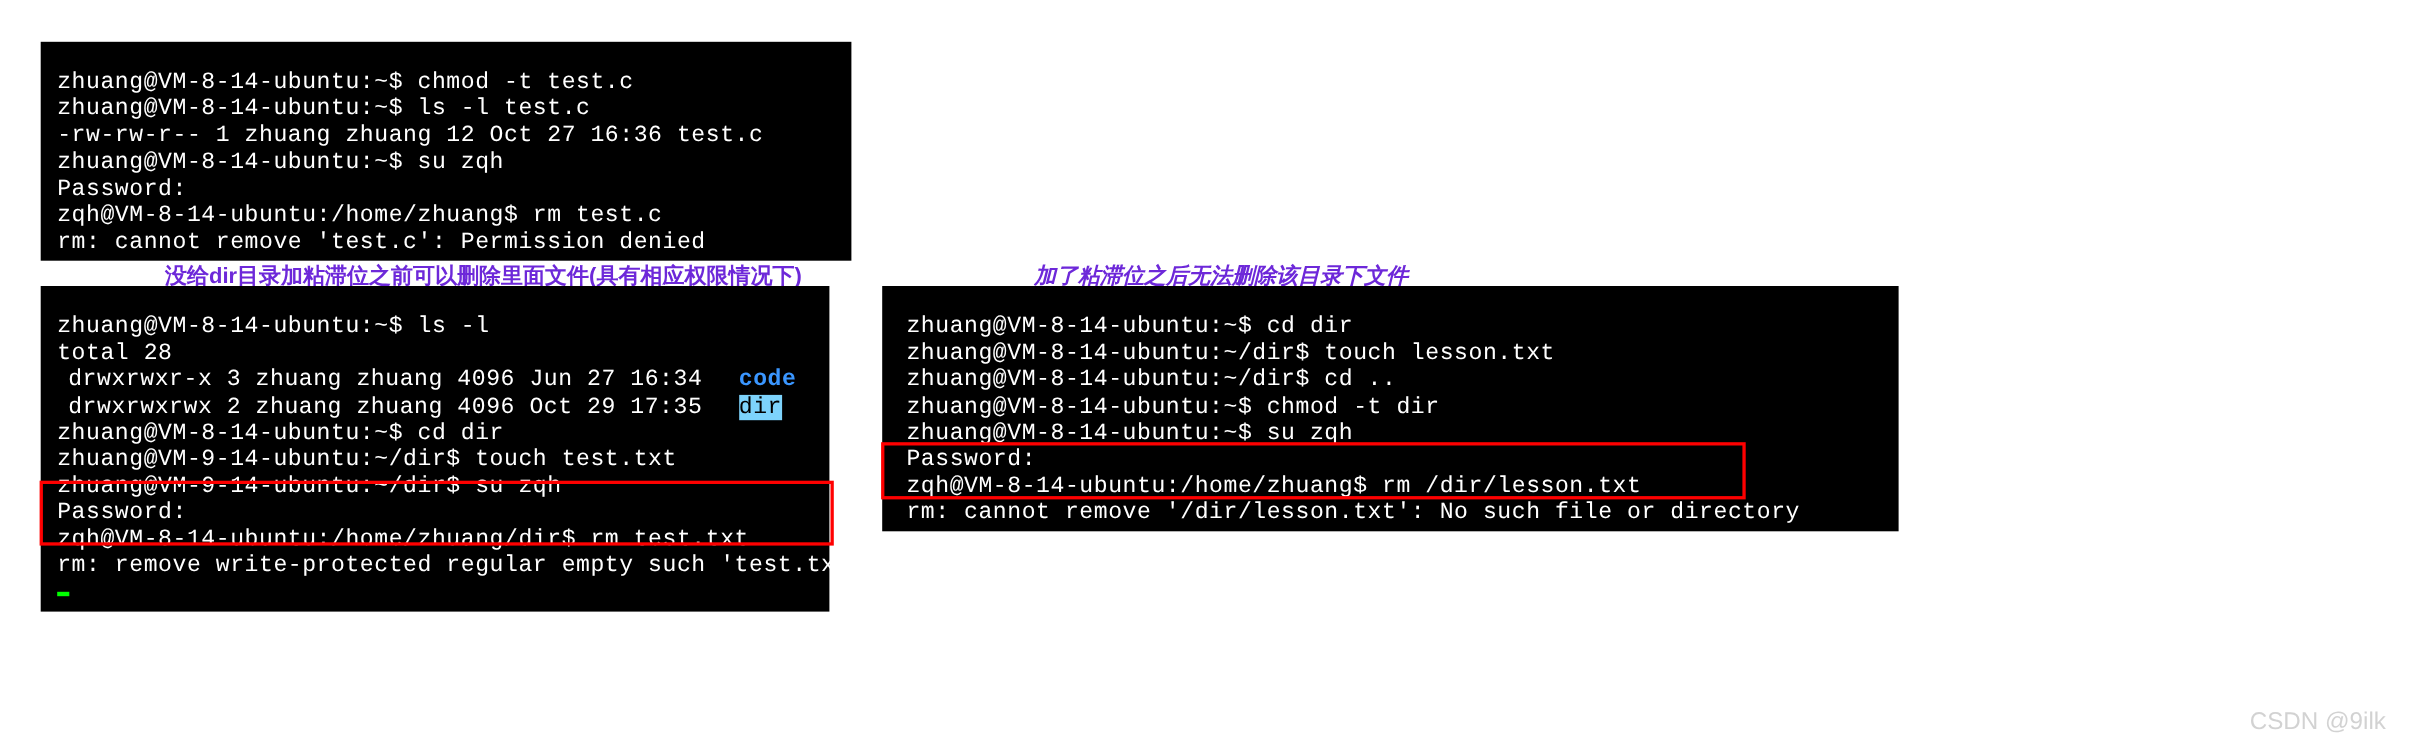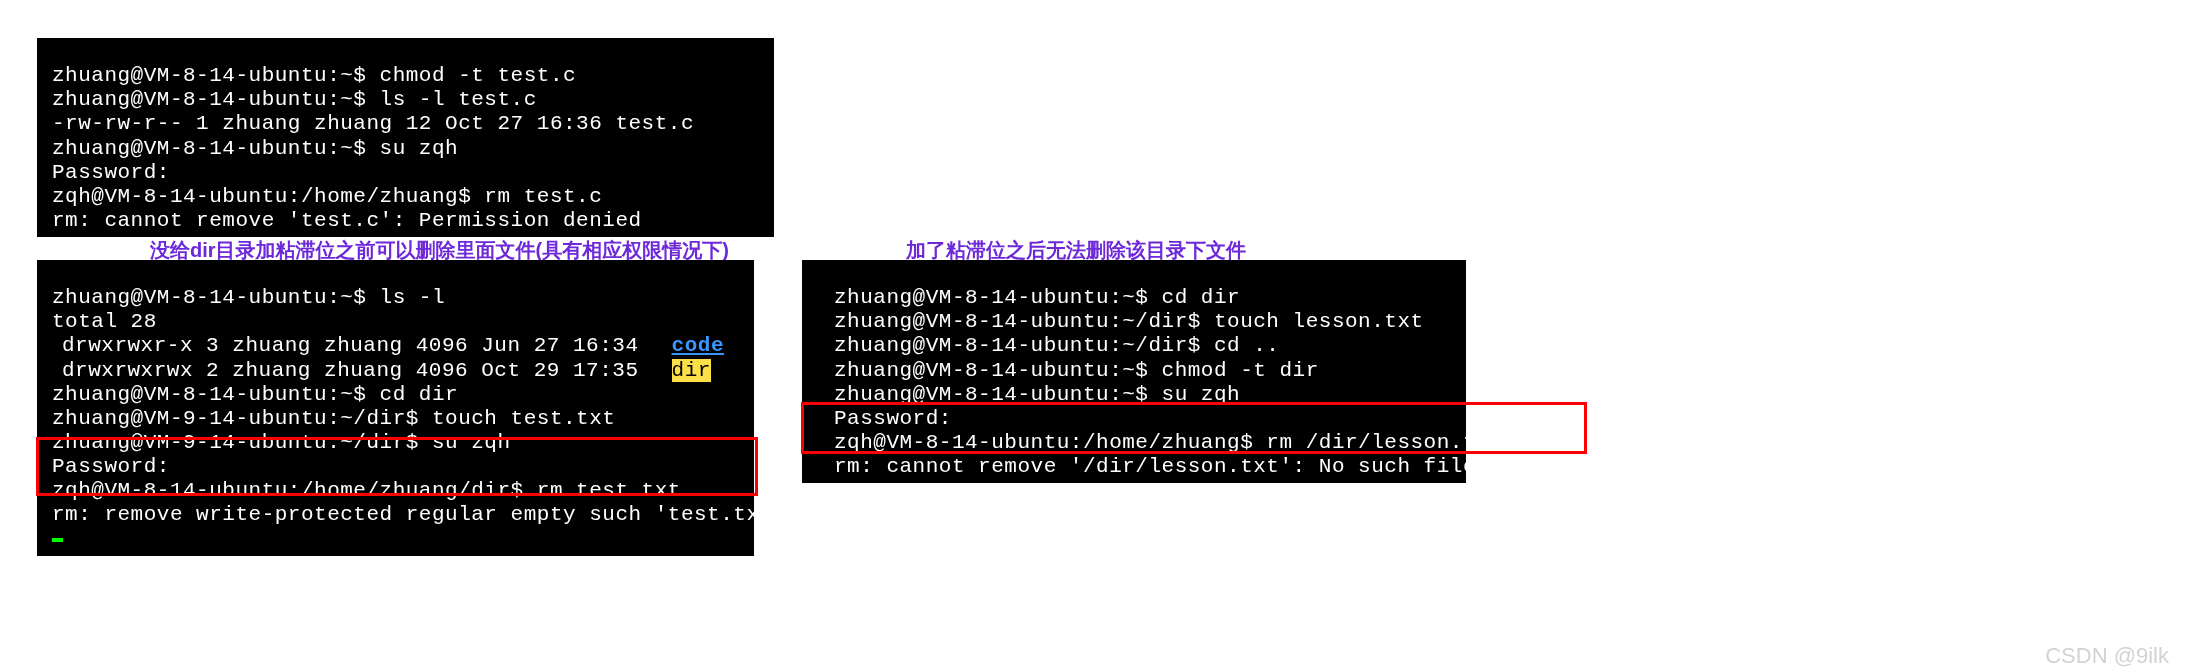--- a/index.html
+++ b/index.html
@@ -31,39 +31,40 @@
       color: #6d28d9;
       font-family: Arial, "Microsoft YaHei", sans-serif;
       font-size: 20px;
       font-weight: bold;
     }
     .caption-left {
       left: 120px;
       top: 207px;
     }
     .caption-right {
-      left: 876px;
+      left: 910px;
       top: 207px;
+      font-style: italic;
     }
     .terminal-left {
       position: absolute;
       left: 7px;
       top: 230px;
       width: 717px;
       padding: 2px 5px 4px 5px;
     }
     .terminal-right {
       position: absolute;
       left: 772px;
       top: 230px;
-      width: 664px;
-      padding: 2px 5px 4px 22px;
+      width: 924px;
+      padding: 2px 5px 4px 12px;
     }
-    .blue { color: #3a96ff; font-weight: bold; text-decoration: underline; }
-    .green-bg { background: #fde047; color: #000000; }
+    .blue { color: #3a96ff; font-weight: bold; }
+    .green-bg { background: #7dd3fc; color: #000000; }
     .red-box-left {
       position: absolute;
       border: 3px solid #ff0000;
       left: 6px;
       top: 407px;
       width: 722px;
       height: 59px;
       pointer-events: none;
     }
     .red-box-right {

